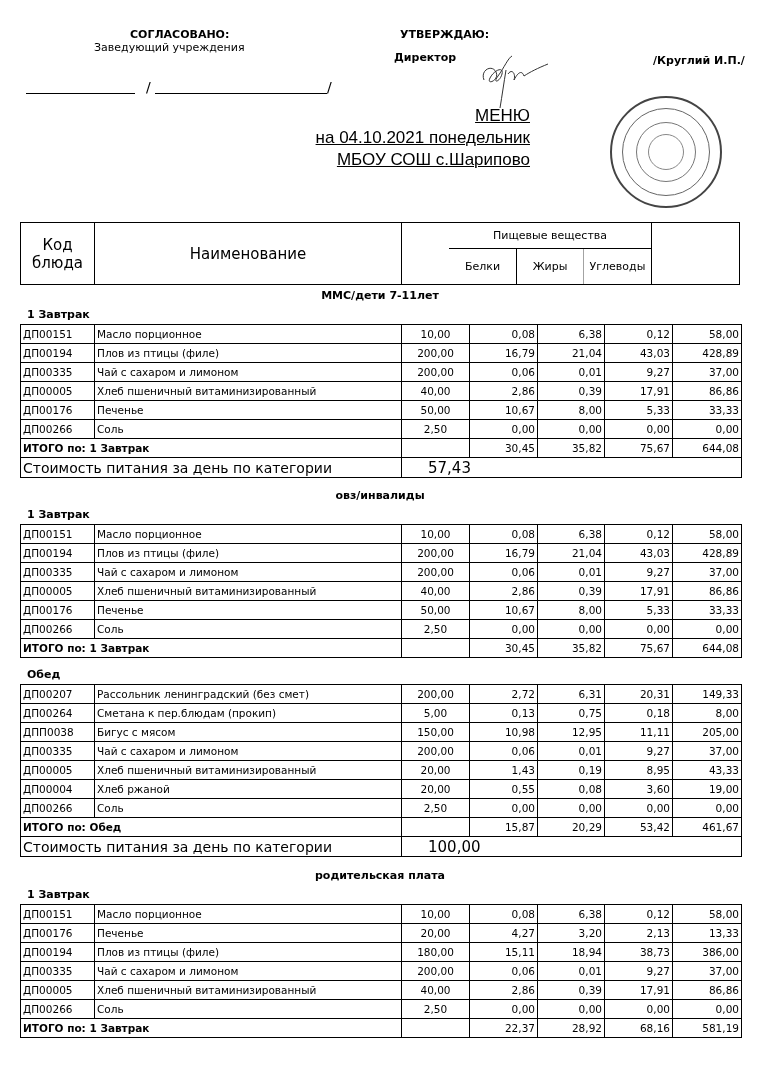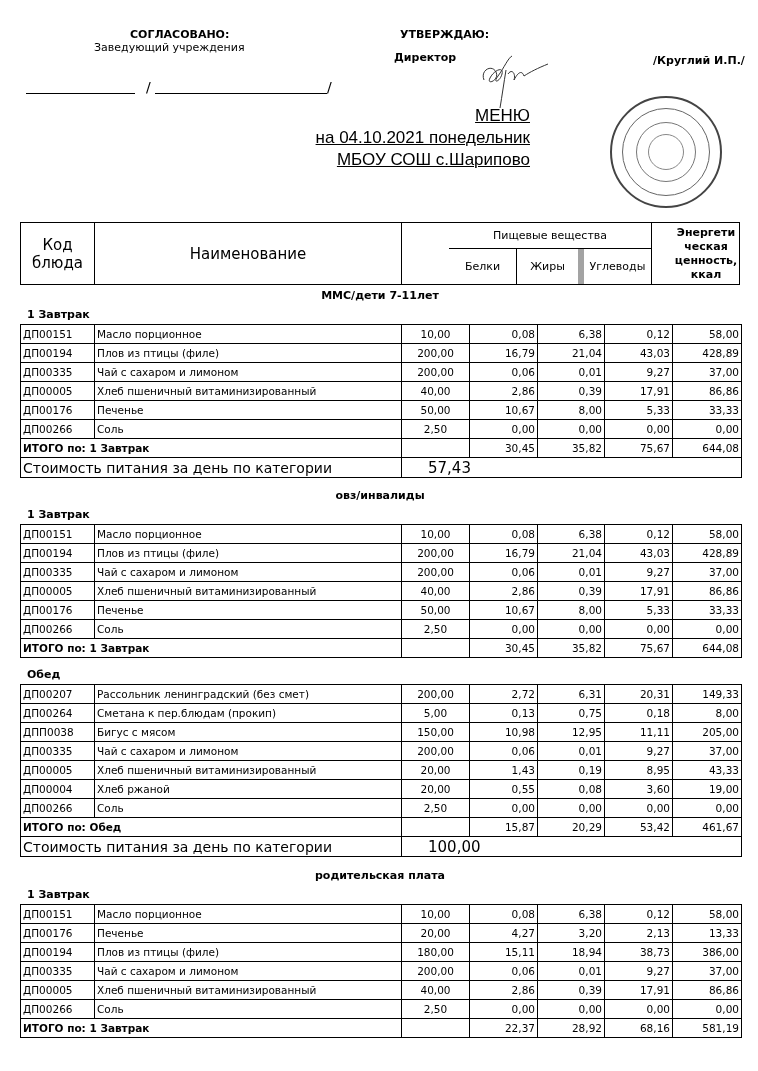--- a/index.html
+++ b/index.html
@@ -66,24 +66,23 @@
   <div>на 04.10.2021  понедельник</div>
   <div>МБОУ СОШ с.Шарипово</div>
 </div>
 
 <div class="thead">
   <div class="c" style="left:0;width:74px;font-size:15px;line-height:18px;">Код блюда</div>
   <div class="c" style="left:74px;width:307px;font-size:15px;">Наименование</div>
   <div style="position:absolute;left:428px;top:0;width:203px;height:100%;border-right:1px solid #000;box-sizing:border-box;">
     <div style="height:26px;border-bottom:1px solid #000;display:flex;align-items:center;justify-content:center;font-size:11px;box-sizing:border-box;">Пищевые вещества</div>
     <div style="position:absolute;left:0;top:26px;width:68px;bottom:0;border-right:1px solid #000;display:flex;align-items:center;justify-content:center;font-size:11px;box-sizing:border-box;">Белки</div>
-    <div style="position:absolute;left:68px;top:26px;width:67px;bottom:0;border-right:6px solid #a3a3a3;display:flex;align-items:center;justify-content:center;font-size:11px;box-sizing:border-box;">Жиры</div>
+    <div style="position:absolute;left:68px;top:26px;width:67px;bottom:0;border-right:1px solid #a3a3a3;display:flex;align-items:center;justify-content:center;font-size:11px;box-sizing:border-box;">Жиры</div>
     <div style="position:absolute;left:135px;top:26px;right:0;bottom:0;display:flex;align-items:center;justify-content:center;font-size:11px;">Углеводы</div>
   </div>
-  <div class="c" style="left:652px;width:66px;font-size:11px;line-height:14px;font-weight:bold;">Энергети ческая ценность, ккал</div>
 </div>
 
 <div id="sections">
     <div class="section-title" style="top: 289px;">ММС/дети 7-11лет</div>
     <div class="meal-title" style="top: 308px;">1 Завтрак</div>
     <table class="grid" style="top: 324px;">
       <colgroup>
         <col style="width:74px">
         <col style="width:307px">
         <col style="width:68px">

